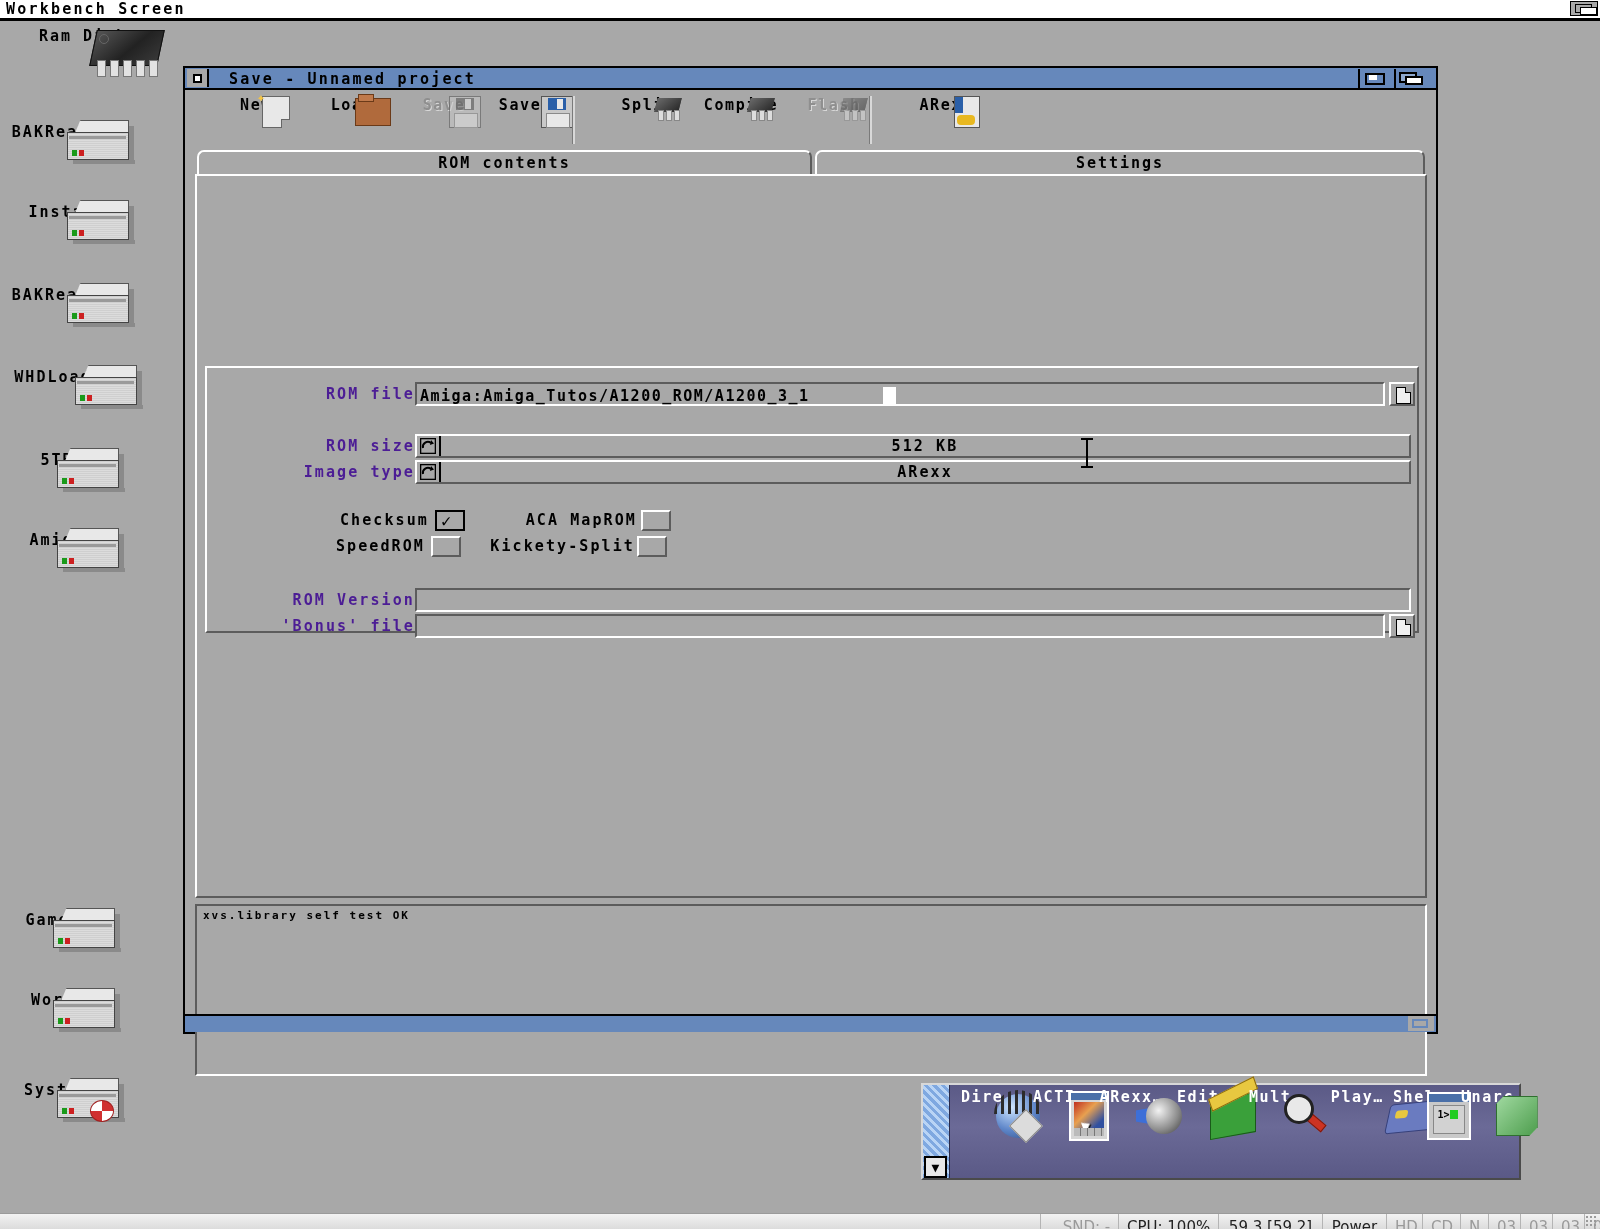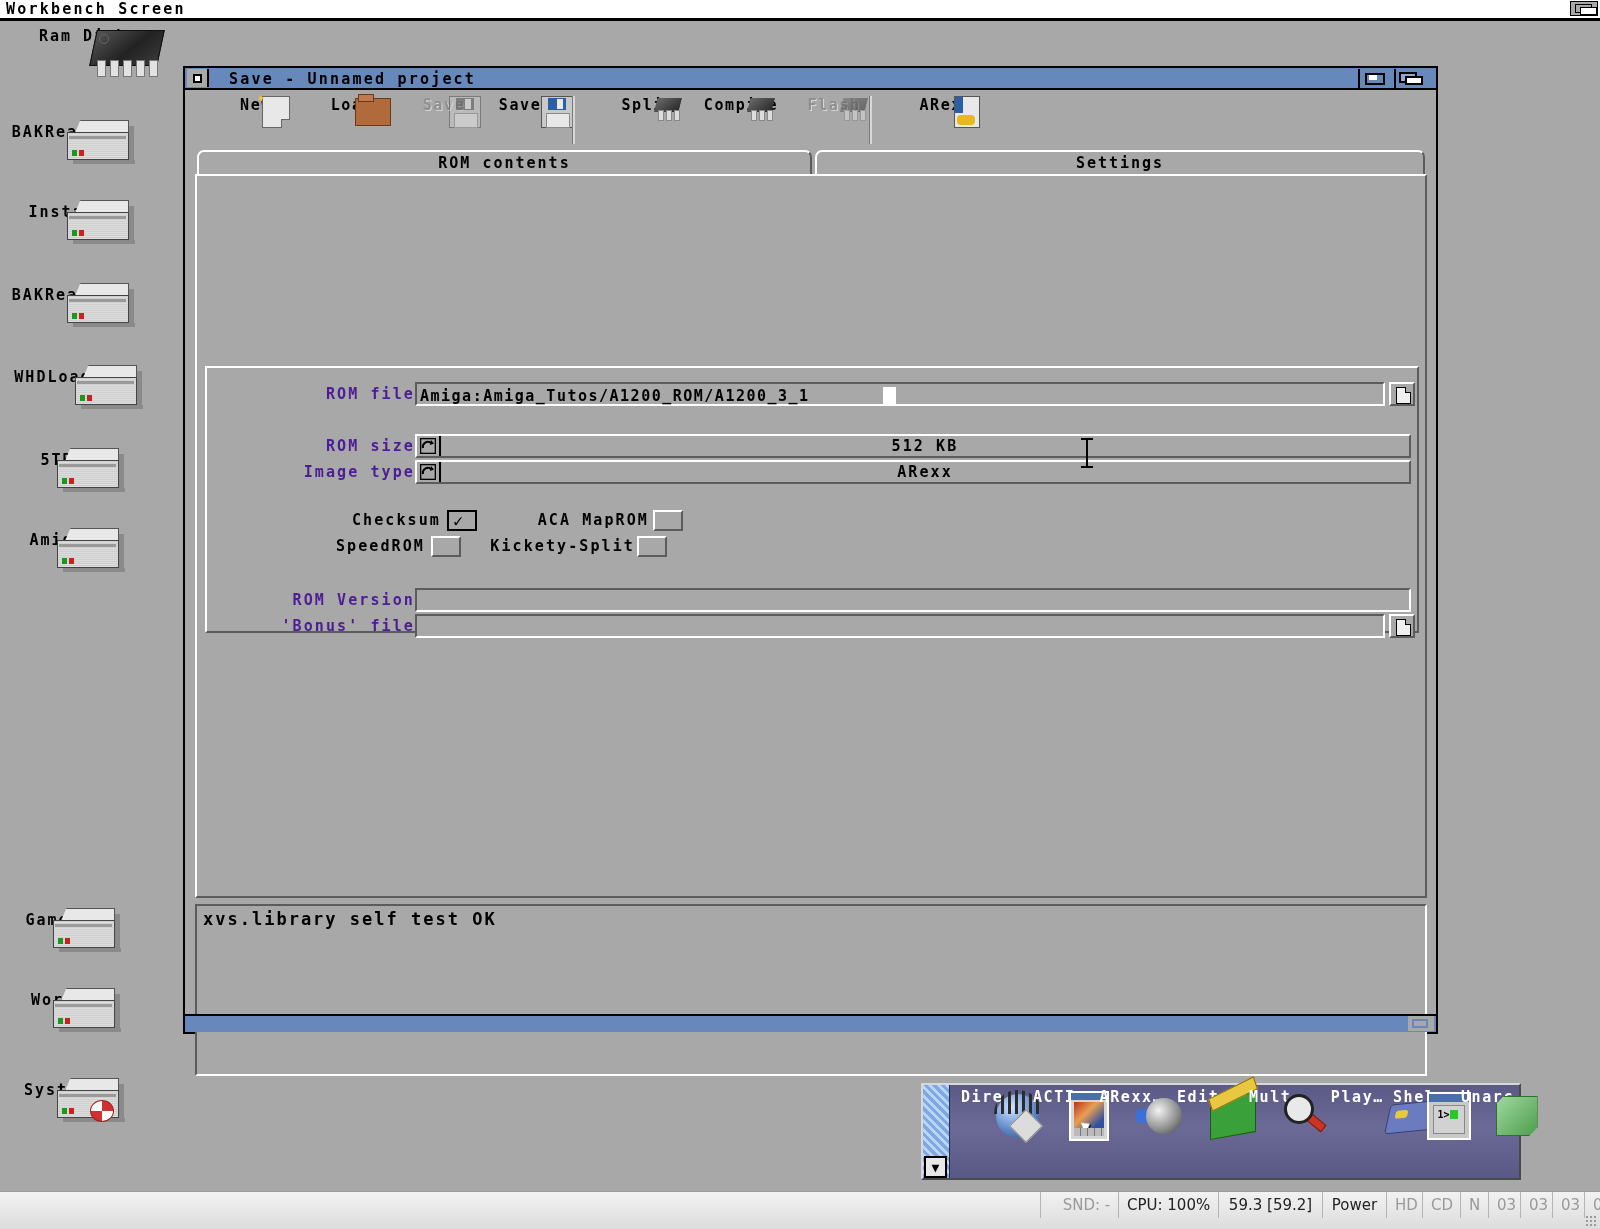--- a/index.html
+++ b/index.html
@@ -177,21 +177,21 @@
   }
   .reqbtn i{position:absolute;left:5px;top:3px;width:13px;height:15px;background:#efefef;border:1px solid #000;display:block;}
   .reqbtn i:after{content:"";position:absolute;right:-1px;top:-1px;width:5px;height:5px;background:#a8a8a8;border-left:1px solid #000;border-bottom:1px solid #000;}
 
   
   .logpane{
     position:absolute;left:10px;top:836px;width:1232px;height:172px;
     border:2px solid #000;border-top-color:#5c5c5c;border-left-color:#5c5c5c;
     border-right-color:#fff;border-bottom-color:#fff;box-sizing:border-box;background:#a8a8a8;
   }
-  .logline{position:absolute;left:6px;top:3px;font-size:17px;font-weight:bold;letter-spacing:2px;color:#000;white-space:nowrap;}
+  .logline{position:absolute;left:6px;top:3px;font-size:11px;font-weight:bold;letter-spacing:2px;color:#000;white-space:nowrap;}
 
   .winbottom{position:absolute;left:0;bottom:0;width:1251px;height:18px;background:#6688bb;border-top:2px solid #000;box-sizing:border-box;}
   .sizegad{position:absolute;right:2px;bottom:1px;width:26px;height:15px;background:#a8a8a8;}
   .sizegad:before{content:"";position:absolute;left:4px;top:3px;width:16px;height:9px;border:2px solid #6688bb;box-sizing:border-box;}
 
   
   .ibeam{position:absolute;width:14px;height:30px;}
   .ibeam:before{content:"";position:absolute;left:6px;top:0;width:2px;height:30px;background:#000;}
   .ibeam:after{content:"";position:absolute;left:1px;top:0;width:12px;height:2px;background:#000;box-shadow:0 28px 0 #000;}
 
@@ -243,21 +243,21 @@
   .g-shel .scr{position:absolute;left:4px;top:11px;right:4px;bottom:4px;background:#d2d2d2;border:1px solid #888;}
   .g-shel .cur{position:absolute;left:16px;top:4px;width:8px;height:9px;background:#22cc22;}
   .g-shel .pr{position:absolute;left:4px;top:4px;font-size:10px;line-height:9px;color:#000;font-weight:bold;}
   .g-unarc{position:absolute;left:8px;top:8px;width:40px;height:38px;background:#6dbb6d;
      border:1px solid #2f6f2f;
      clip-path:polygon(20% 0,100% 0,100% 78%,80% 100%,0 100%,0 22%);
      background-image:linear-gradient(135deg,#9fd89f,#4e9e4e);}
 
   
   .statusbar{
-    position:absolute;left:0;bottom:0;width:1600px;height:38px;
+    position:absolute;left:0;bottom:0;width:1600px;height:16px;
     background:linear-gradient(180deg,#f2f2f2,#dcdcdc);
     border-top:1px solid #9a9a9a;box-sizing:border-box;
     font-family:"DejaVu Sans","Liberation Sans",sans-serif;
   }
   .sb-cell{position:absolute;top:0;height:26px;line-height:26px;font-size:15px;color:#222;
     border-left:1px solid #b4b4b4;padding:0 8px;box-sizing:border-box;white-space:nowrap;}
   .sb-cell.dim{color:#9a9a9a;}
   .sb-grip{position:absolute;right:3px;bottom:2px;width:12px;height:12px;
     background-image:radial-gradient(#9a9a9a 32%,transparent 33%);background-size:4px 4px;}
 </style>
@@ -416,21 +416,21 @@
               <svg width="16" height="16" viewBox="0 0 16 16">
                   <rect x="0.5" y="0.5" width="15" height="15" fill="none" stroke="#000" stroke-width="1.6"></rect>
                   <path d="M3 10 A5 5 0 0 1 11 5" fill="none" stroke="#000" stroke-width="2"></path>
                   <path d="M11 2 L14 5.5 L10 7 Z" fill="#000"></path>
                 </svg>
             </span>
             <span class="cval">ARexx</span>
           </span>
         </div>
 
-        <div class="row" style="left:16px;top:142px;width:1200px;height:21px;">
+        <div class="row" style="left:4px;top:142px;width:1200px;height:21px;">
           <span class="clabel" style="left:108px;width:110px;">Checksum</span>
           <span class="cbox framed" style="left:224px;">
               <span class="tick">✓</span>
             </span>
           <span class="clabel" style="left:286px;width:140px;">ACA MapROM</span>
           <span class="cbox" style="left:430px;"></span>
         </div>
 
         <div class="row" style="left:0;top:168px;width:1200px;height:21px;">
           <span class="clabel" style="left:108px;width:110px;">SpeedROM</span>

